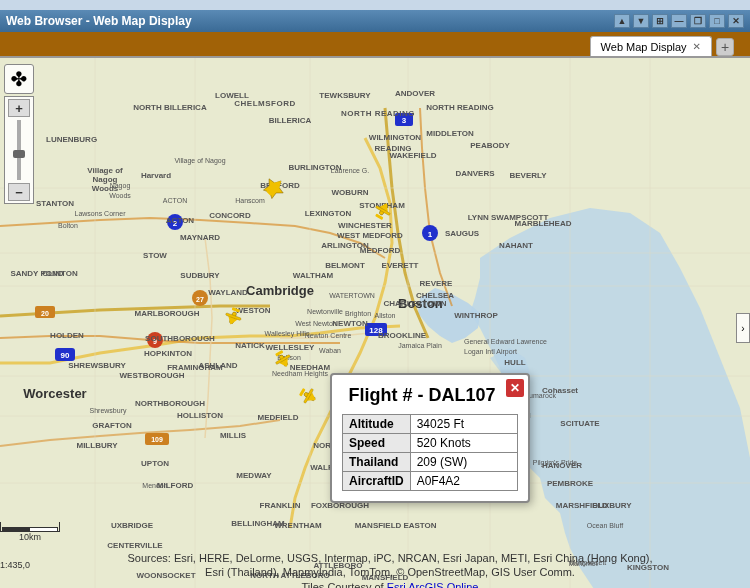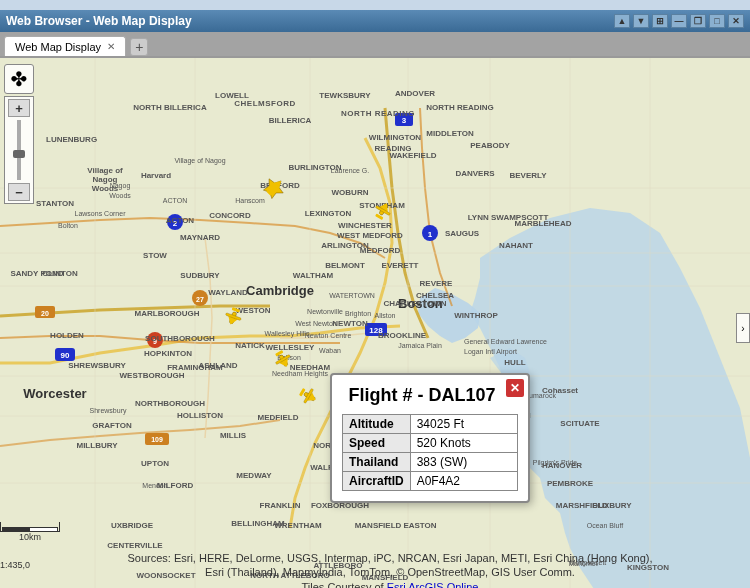--- a/index.html
+++ b/index.html
@@ -25,26 +25,27 @@
     .title-bar-btn {
       width: 16px; height: 14px;
       background: #8ab0d0;
       border: 1px solid #5a80a0;
       display: flex; align-items: center; justify-content: center;
       font-size: 9px; cursor: pointer; color: #333;
     }
 
     
     .tab-bar {
-      background: #a3a3a3;
+      background: #a16207;
       height: 26px;
       display: flex;
       align-items: flex-end;
-      padding: 0 4px;
+      padding: 0 16px;
       border-bottom: 2px solid #999;
+      justify-content: flex-end;
     }
     .tab {
       background: #e8e8e8;
       border: 1px solid #aaa;
       border-bottom: none;
       padding: 3px 10px;
       font-size: 11px;
       display: flex;
       align-items: center;
       gap: 6px;
@@ -533,21 +534,21 @@
           <tr>
             <td>Altitude</td>
             <td>34025 Ft</td>
           </tr>
           <tr>
             <td>Speed</td>
             <td>520 Knots</td>
           </tr>
           <tr>
             <td>Thailand</td>
-            <td>383 (SW)</td>
+            <td>209 (SW)</td>
           </tr>
           <tr>
             <td>AircraftID</td>
             <td>A0F4A2</td>
           </tr>
         </tbody>
     </table>
   </div>
 
   <div class="scale-bar">

